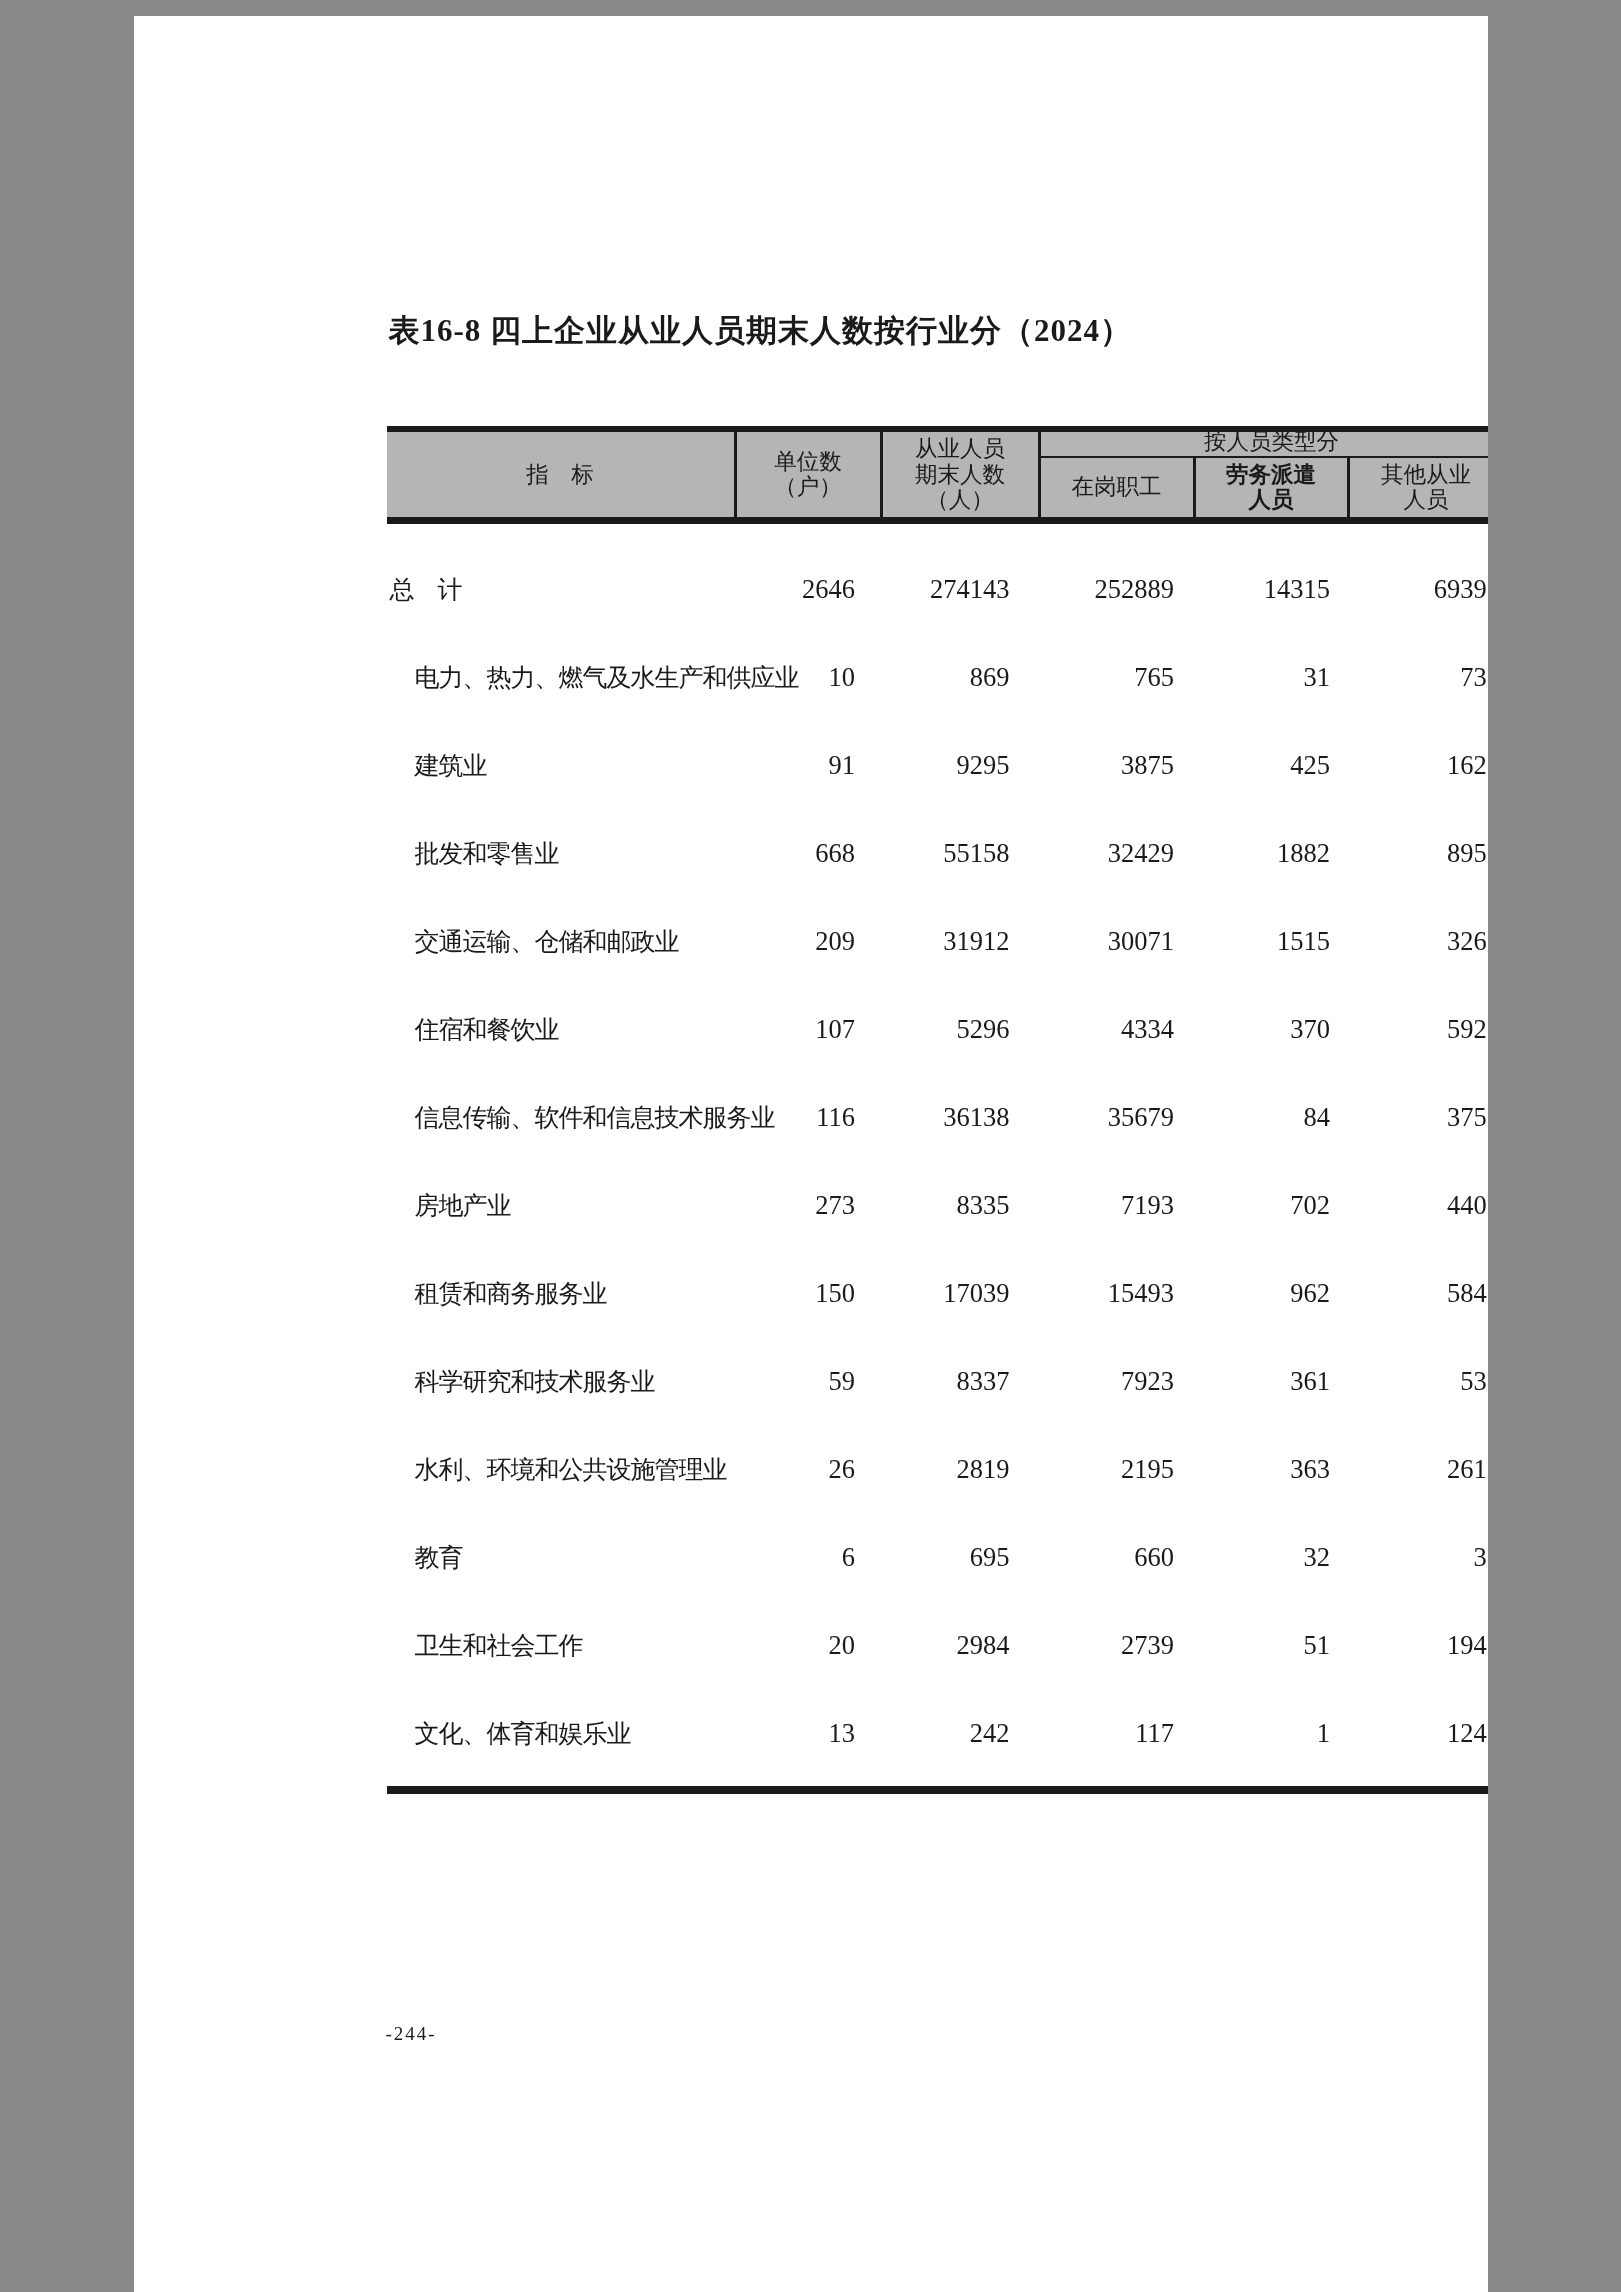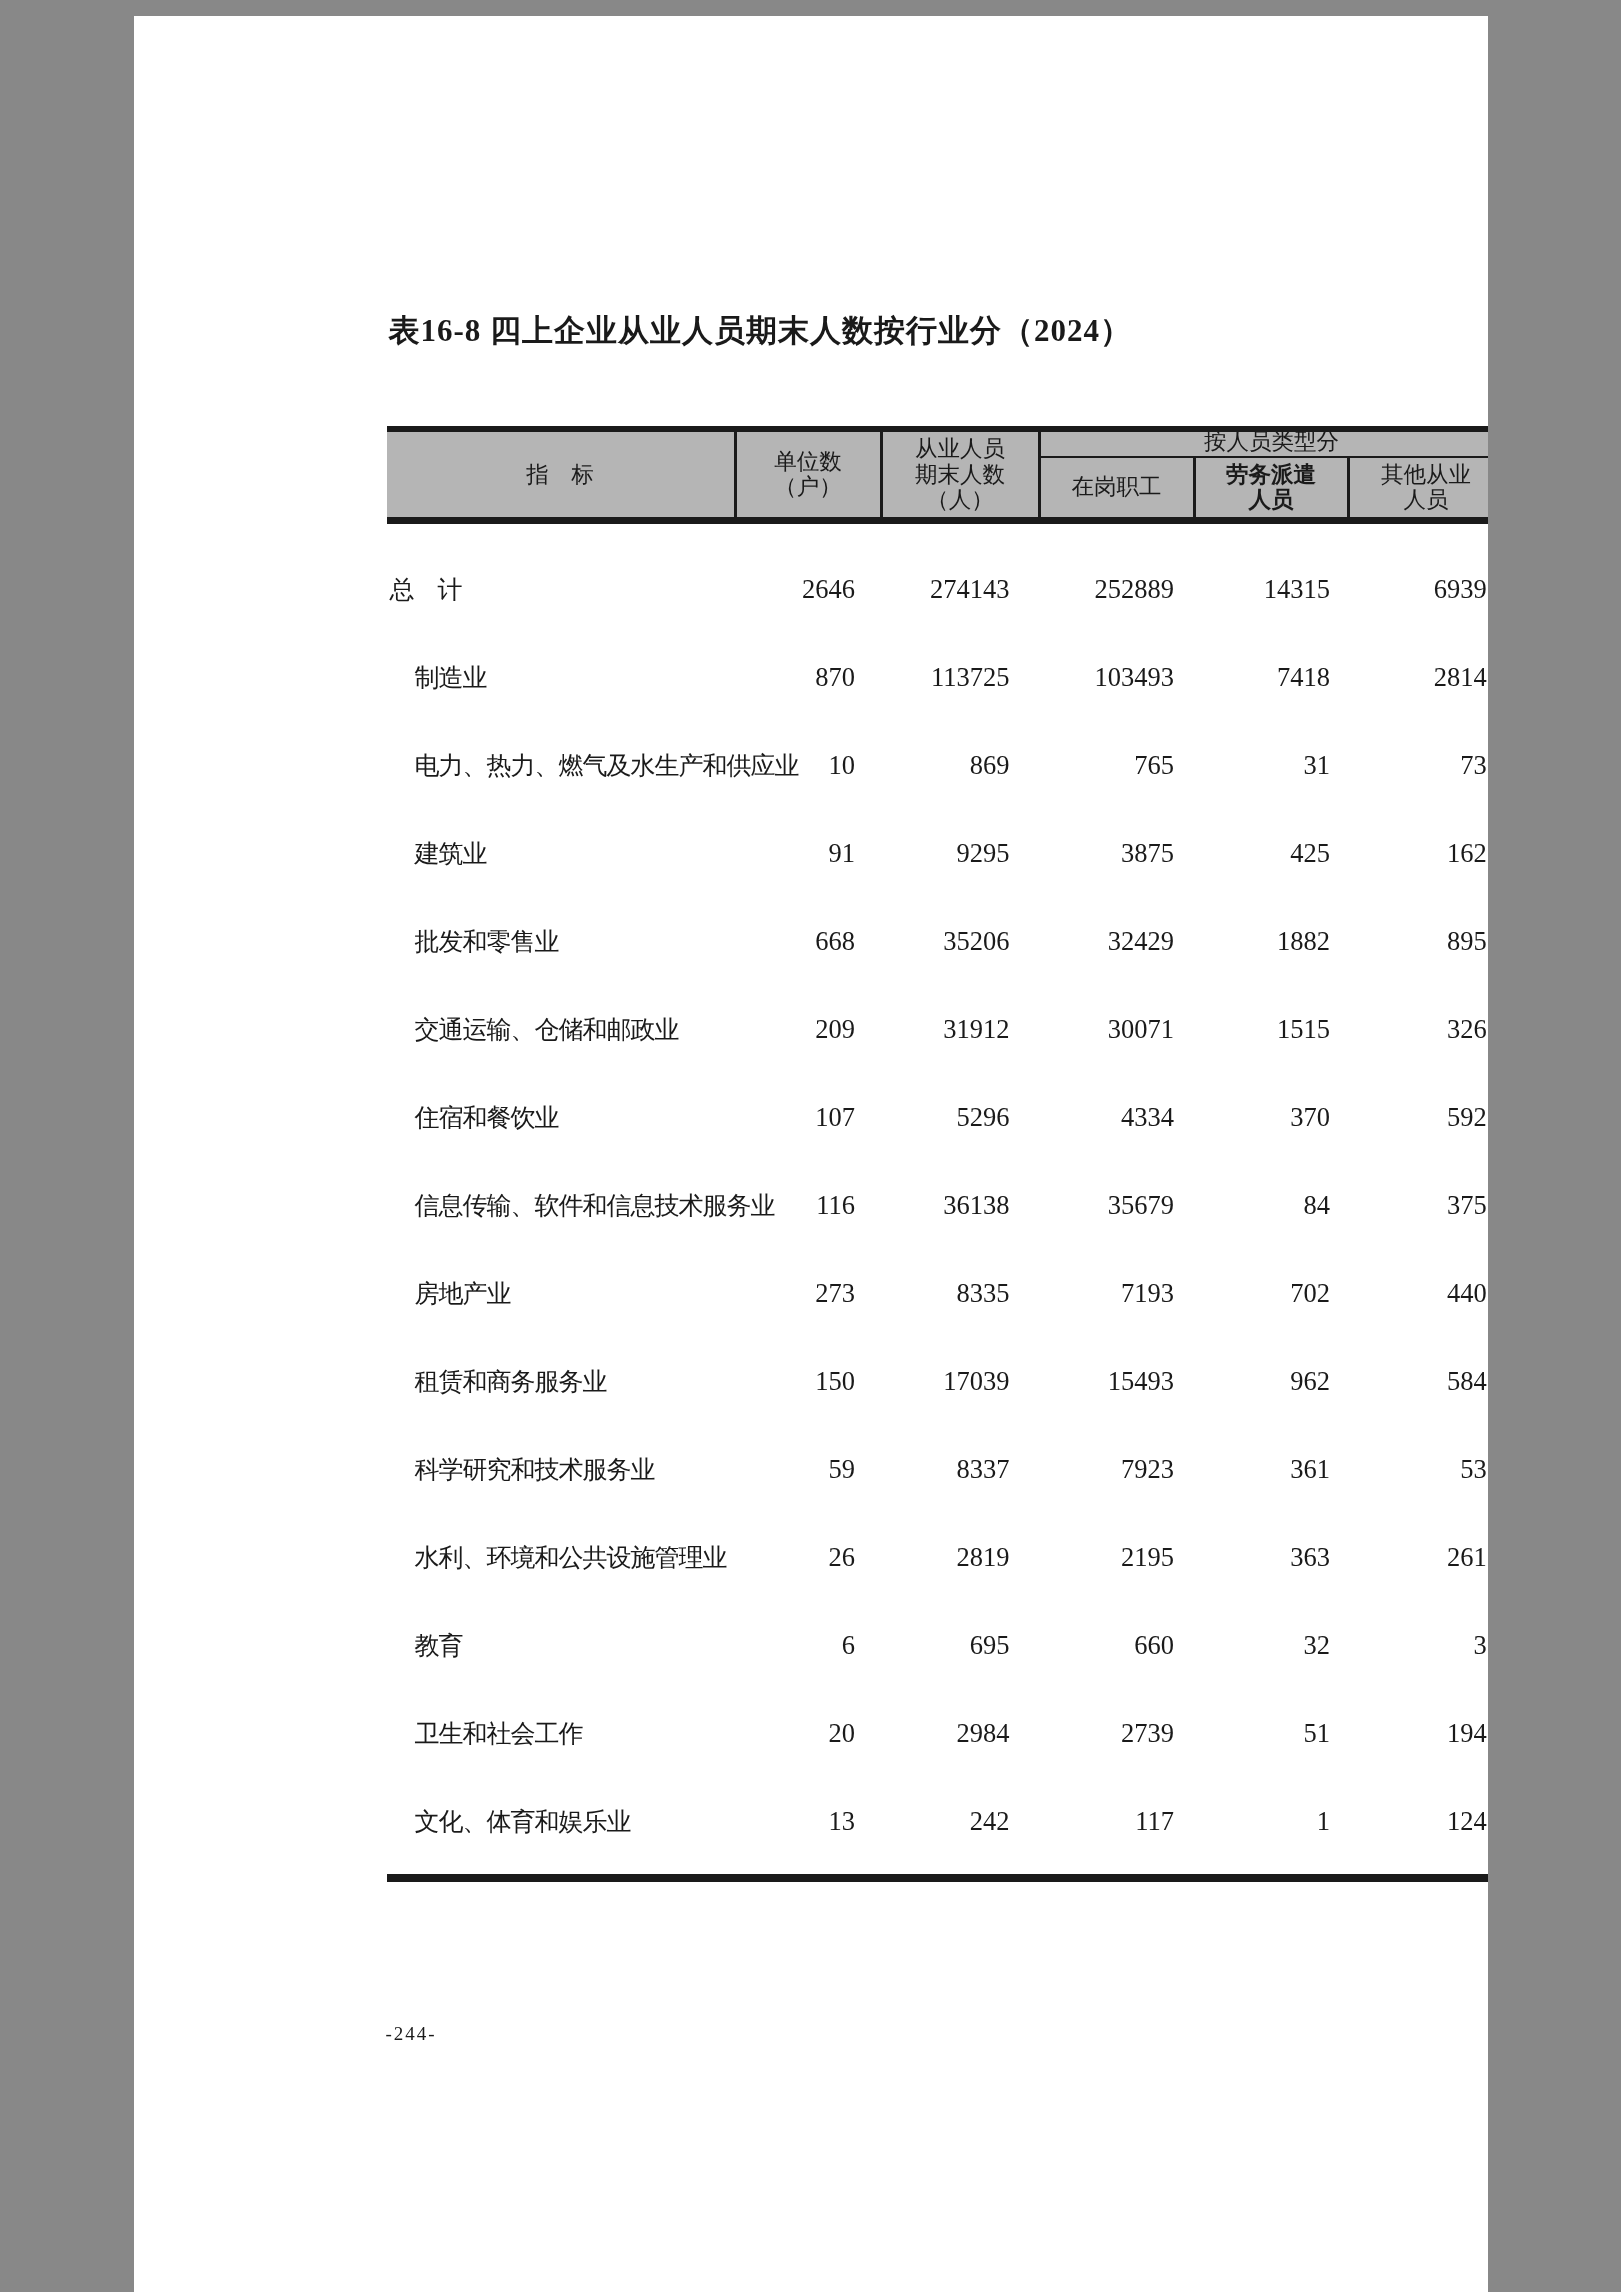--- a/index.html
+++ b/index.html
@@ -114,28 +114,20 @@
     <div class="tbody" id="tbody">
   <div class="trow">
     <div class="cell label">总　计</div>
     <div class="cell num n1">2646</div>
     <div class="cell num n2">274143</div>
     <div class="cell num n3">252889</div>
     <div class="cell num n4">14315</div>
     <div class="cell num n5">6939</div>
   </div>
 
-  <div class="trow">
-    <div class="cell label indent">制造业</div>
-    <div class="cell num n1">870</div>
-    <div class="cell num n2">113725</div>
-    <div class="cell num n3">103493</div>
-    <div class="cell num n4">7418</div>
-    <div class="cell num n5">2814</div>
-  </div>
 
   <div class="trow">
     <div class="cell label indent">电力、热力、燃气及水生产和供应业</div>
     <div class="cell num n1">10</div>
     <div class="cell num n2">869</div>
     <div class="cell num n3">765</div>
     <div class="cell num n4">31</div>
     <div class="cell num n5">73</div>
   </div>
 
@@ -144,21 +136,21 @@
     <div class="cell num n1">91</div>
     <div class="cell num n2">9295</div>
     <div class="cell num n3">3875</div>
     <div class="cell num n4">425</div>
     <div class="cell num n5">162</div>
   </div>
 
   <div class="trow">
     <div class="cell label indent">批发和零售业</div>
     <div class="cell num n1">668</div>
-    <div class="cell num n2">35206</div>
+    <div class="cell num n2">55158</div>
     <div class="cell num n3">32429</div>
     <div class="cell num n4">1882</div>
     <div class="cell num n5">895</div>
   </div>
 
   <div class="trow">
     <div class="cell label indent">交通运输、仓储和邮政业</div>
     <div class="cell num n1">209</div>
     <div class="cell num n2">31912</div>
     <div class="cell num n3">30071</div>

